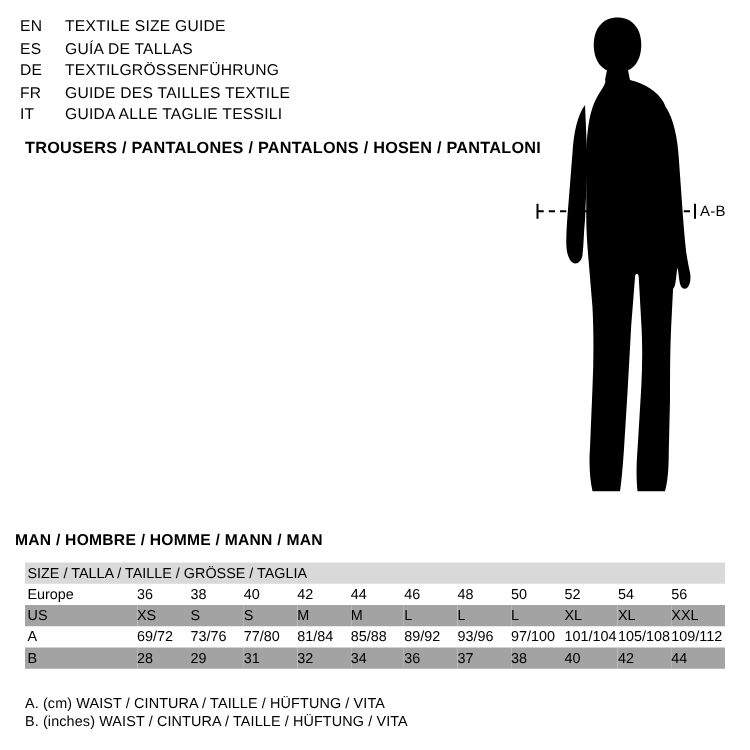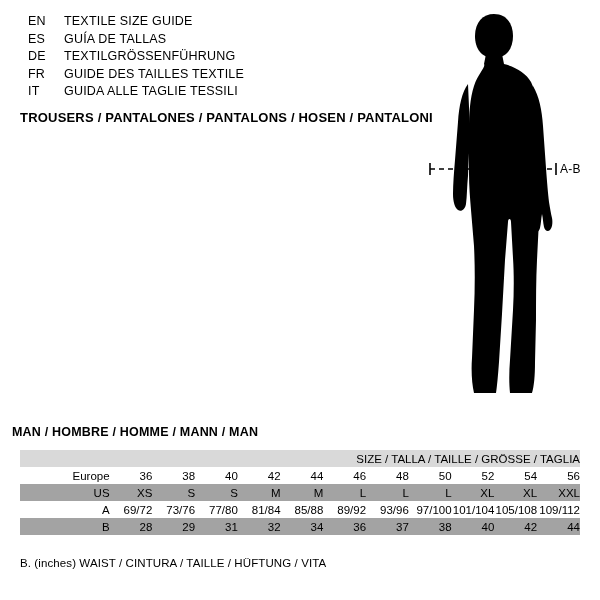--- a/index.html
+++ b/index.html
@@ -16,21 +16,21 @@
   .page {
     position: relative;
     width: 600px;
     height: 600px;
     background: #ffffff;
   }
 
   
   .lang-block {
     position: absolute;
-    left: 28px;
+    left: 16px;
     top: 14px;
     width: 380px;
   }
   .lang-row {
     display: flex;
     align-items: baseline;
     height: 17.5px;
   }
   .lang-code {
     width: 36px;
@@ -85,21 +85,21 @@
     position: absolute;
     left: 20px;
     top: 450px;
     width: 560px;
     border-collapse: collapse;
     font-size: 11.5px;
   }
   table.size-table td, table.size-table th {
     padding: 0;
     height: 17px;
-    text-align: right;
+    text-align: left;
     font-weight: normal;
     vertical-align: middle;
     white-space: nowrap;
   }
   .row-head td, .row-head th {
     background: #d9d9d9;
     font-size: 11.5px;
   }
   .row-shade td {
     background: #a3a3a3;
@@ -281,16 +281,17 @@
         <td class="val-cell">37</td>
         <td class="val-cell">38</td>
         <td class="val-cell">40</td>
         <td class="val-cell">42</td>
         <td class="val-cell">44</td>
       </tr>
     </tbody>
   </table>
 
   <div class="footnotes">
+    <div>A. (cm) WAIST / CINTURA / TAILLE / HÜFTUNG / VITA</div>
     <div>B. (inches) WAIST / CINTURA / TAILLE / HÜFTUNG / VITA</div>
   </div>
 
 </div>
 
 </body></html>

